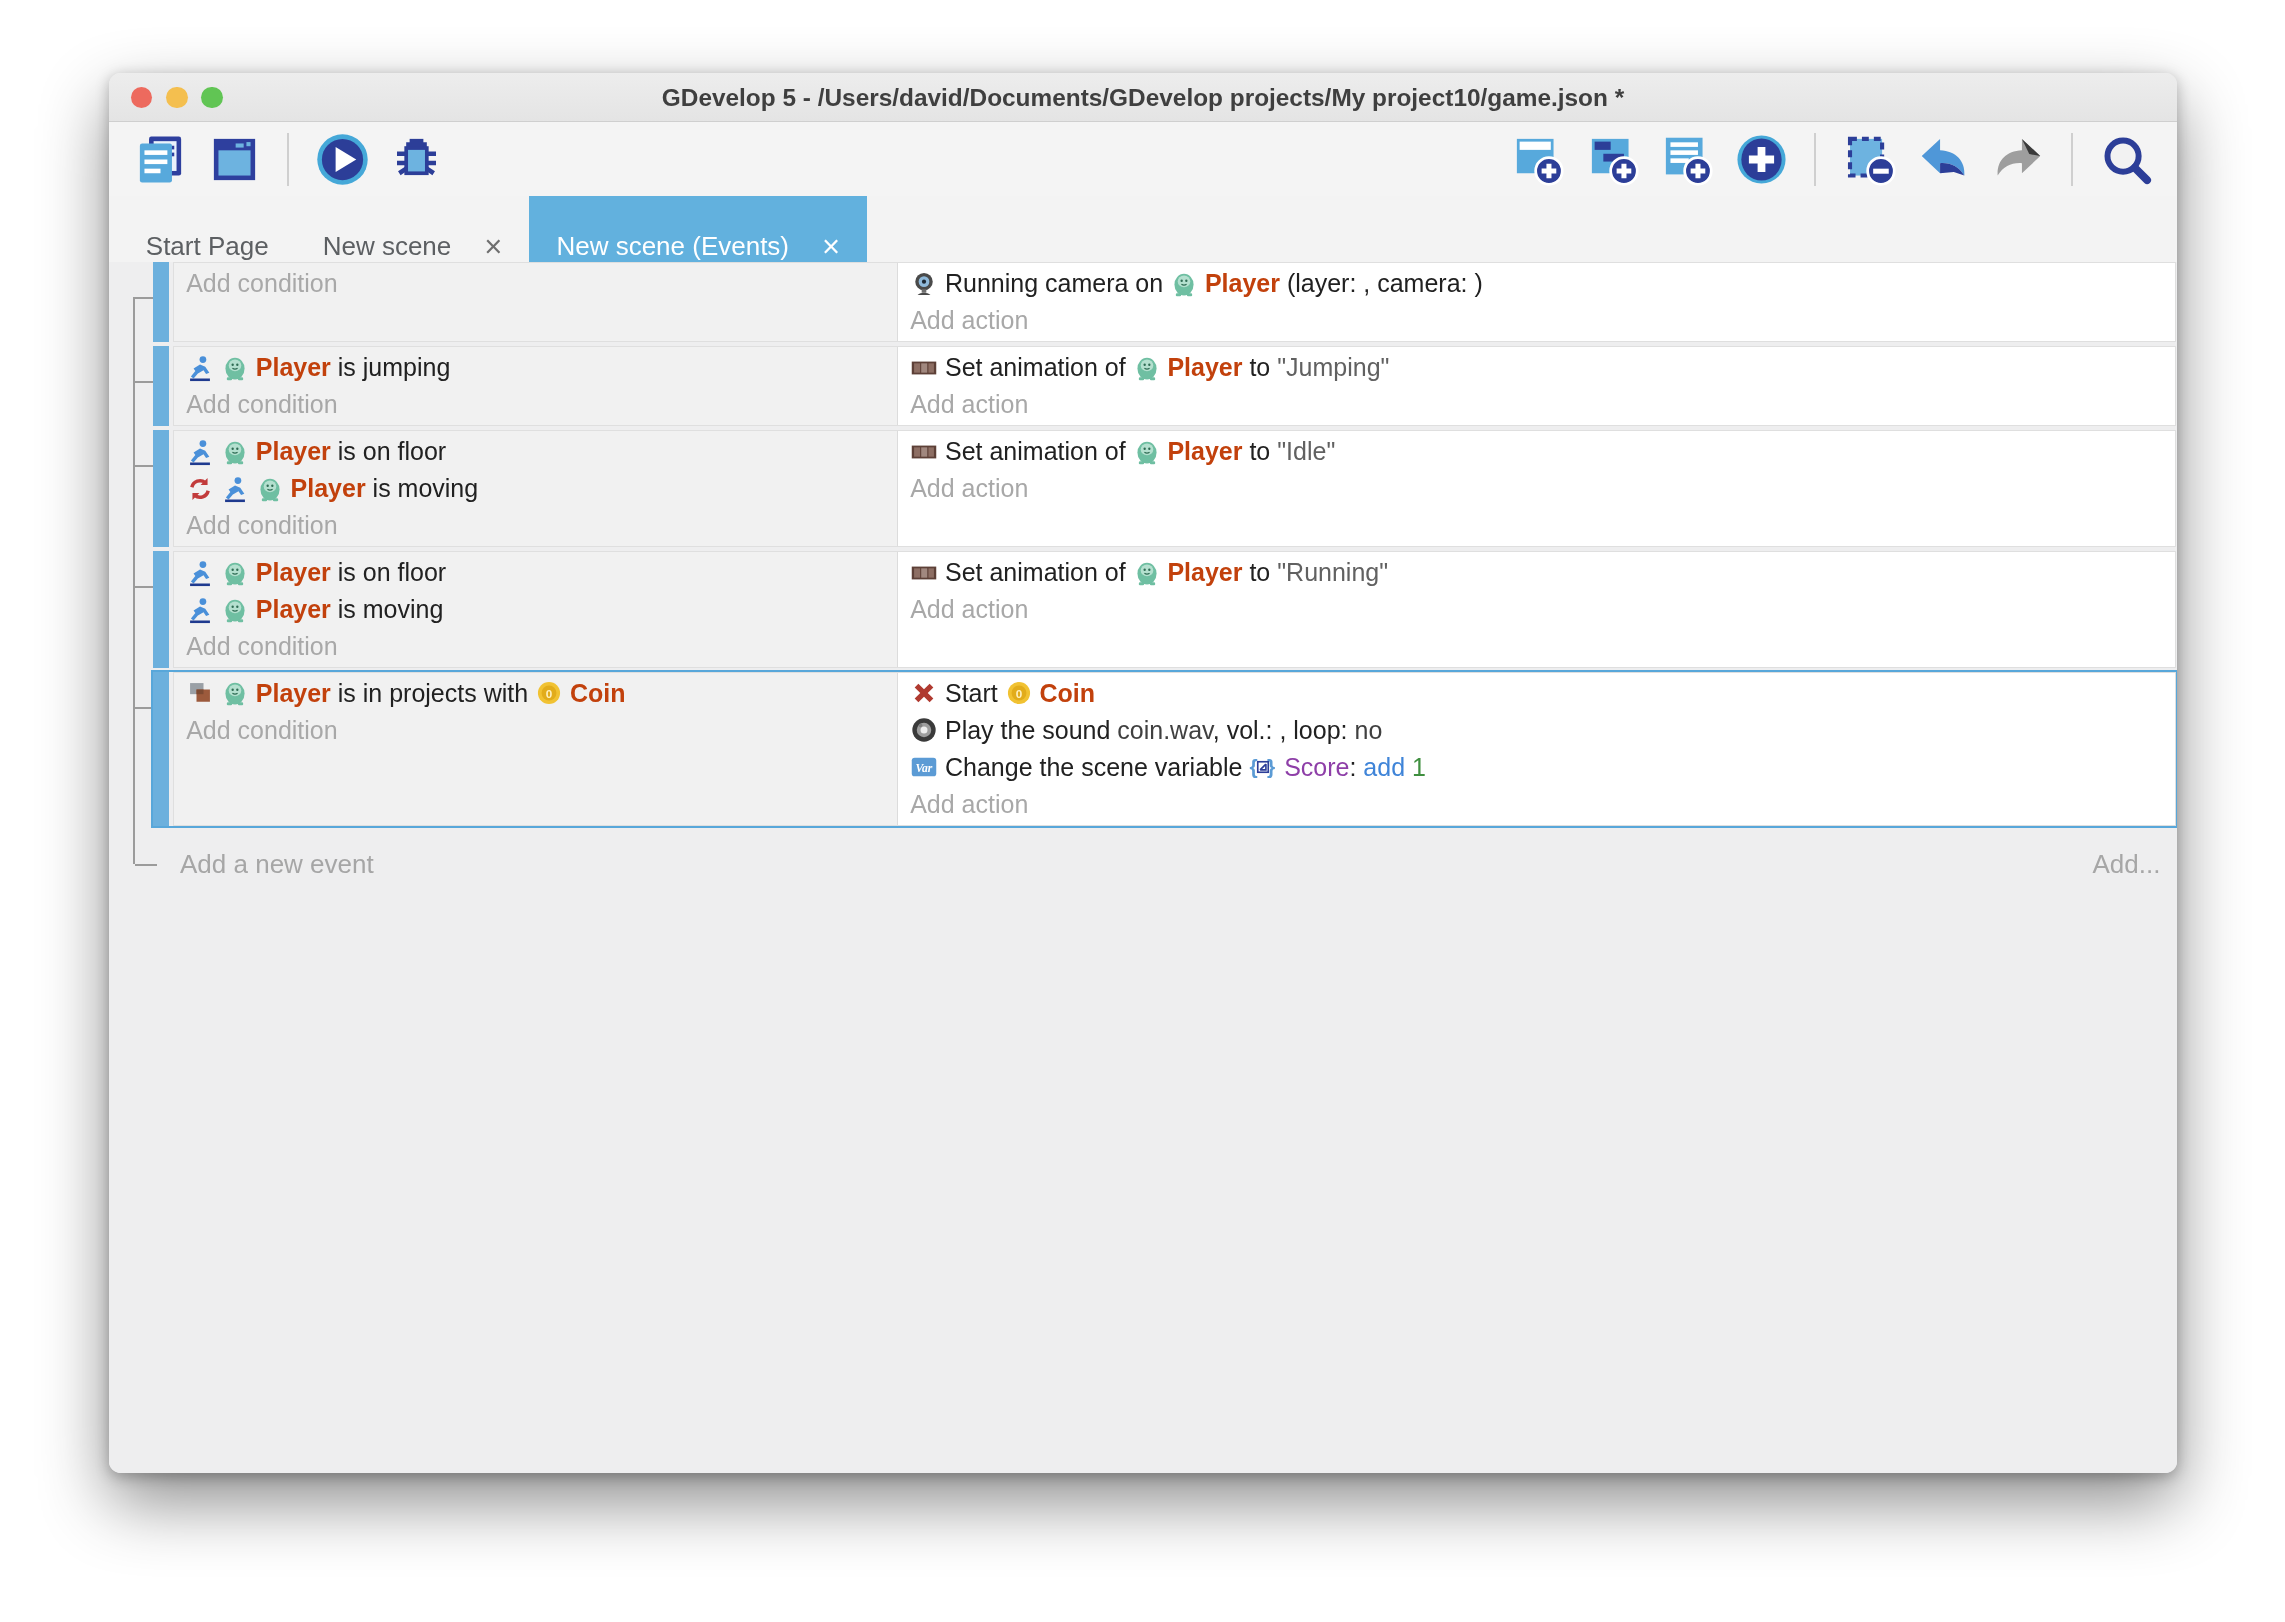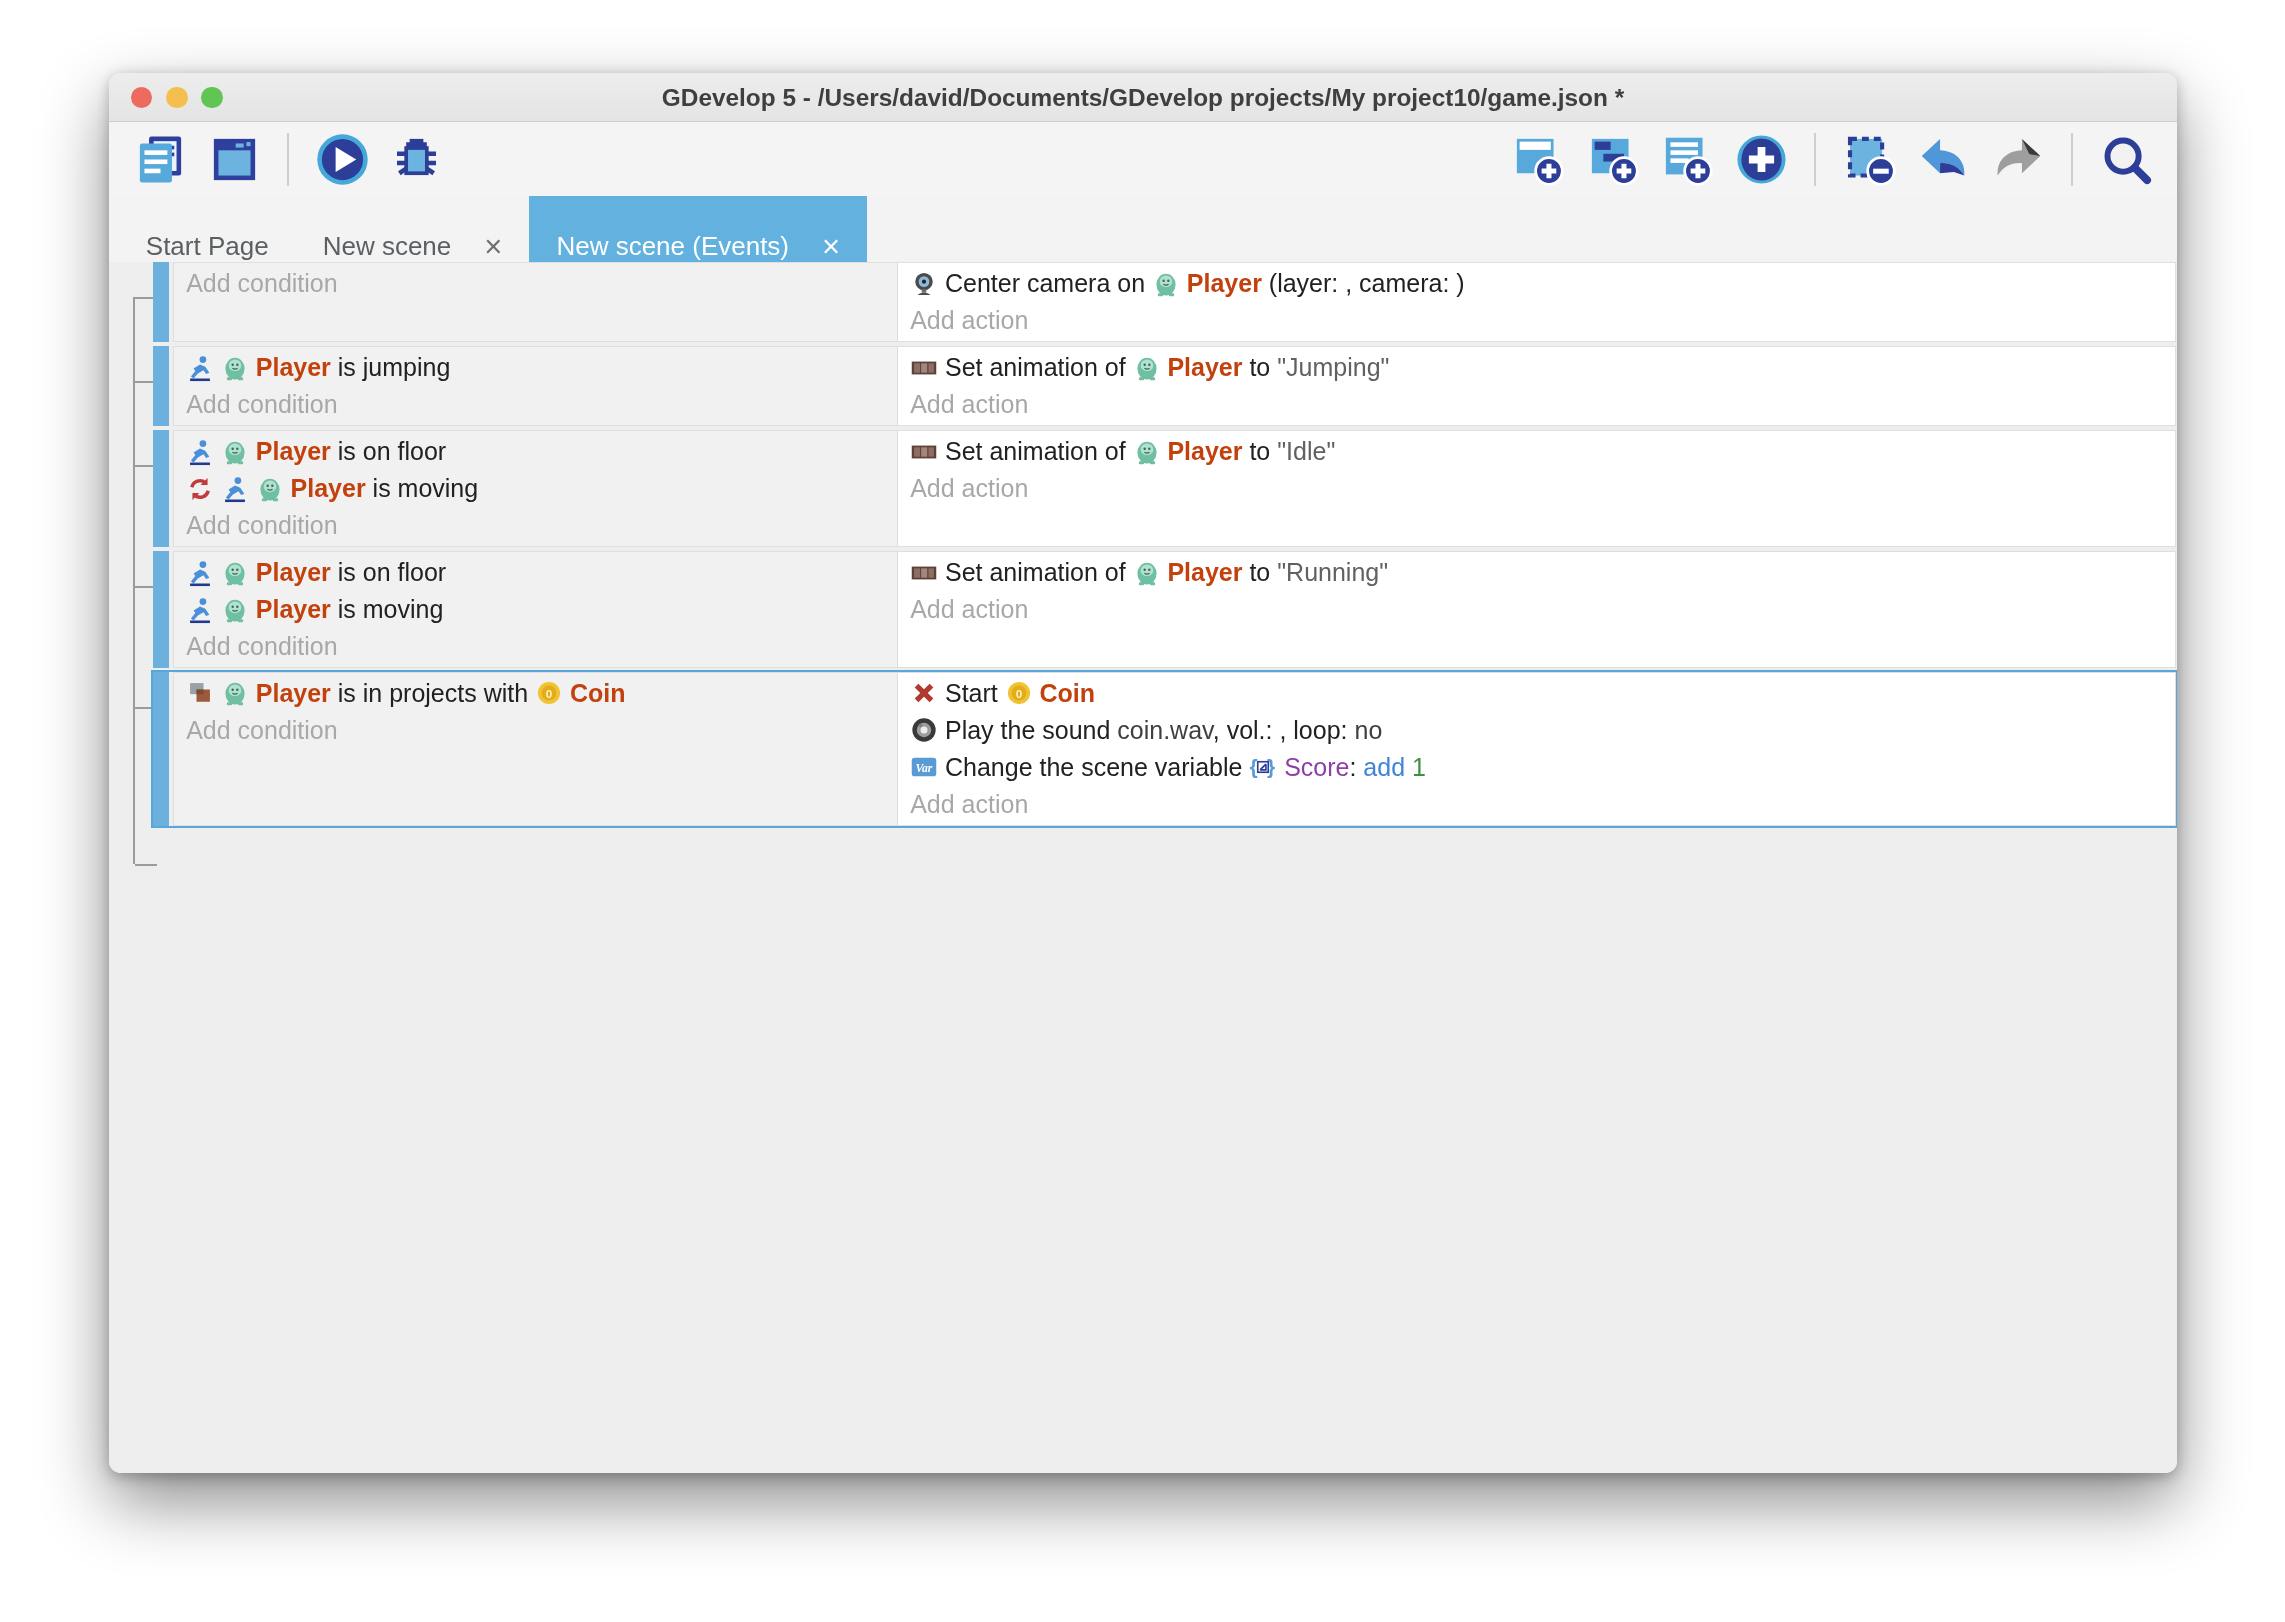--- a/index.html
+++ b/index.html
@@ -240,21 +240,21 @@
             <div class="cell cond">
               <div class="line placeholder">Add condition</div>
             </div>
             <div class="cell act">
               <div class="line"><span class="seg-icon"><svg viewBox="0 0 24 24">
                     <circle cx="12" cy="10" r="7.5" fill="#4a4a4a"></circle>
                     <circle cx="12" cy="10" r="4.6" fill="#8fb9da"></circle>
                     <circle cx="12" cy="10" r="1.8" fill="#1c2733"></circle>
                     <rect x="10" y="16.5" width="4" height="3" fill="#6f6f6f"></rect>
                     <path d="M6.5 21.5c2.5-2.6 8.5-2.6 11 0z" fill="#4a4a4a"></path>
-                  </svg></span><span class="seg seg-plain">Center camera on </span><span class="seg-icon"><svg viewBox="0 0 24 24">
+                  </svg></span><span class="seg seg-plain">Running camera on </span><span class="seg-icon"><svg viewBox="0 0 24 24">
                     <ellipse cx="12" cy="12.5" rx="8.2" ry="9.3" fill="#6fbfa2"></ellipse>
                     <ellipse cx="12" cy="9.8" rx="5.4" ry="5" fill="#b4e0cf"></ellipse>
                     <circle cx="10" cy="9.2" r="1" fill="#2e6b53"></circle>
                     <circle cx="14" cy="9.2" r="1" fill="#2e6b53"></circle>
                     <path d="M9.8 12.2c1.4 1 3 1 4.4 0" stroke="#2e6b53" stroke-width="1" fill="none"></path>
                     <rect x="5" y="20" width="4.5" height="2.6" rx="1" fill="#6fbfa2"></rect>
                     <rect x="14.5" y="20" width="4.5" height="2.6" rx="1" fill="#6fbfa2"></rect>
                   </svg></span><span class="seg seg-object">Player</span><span class="seg seg-plain"> (layer: , camera: )</span></div>
               <div class="line placeholder">Add action</div>
             </div>
@@ -449,16 +449,20 @@
                     <text x="0.5" y="18" font-size="18" fill="#5b9bd5" font-weight="bold" font-family="Liberation Sans,sans-serif">{</text>
                     <text x="15.5" y="18" font-size="18" fill="#5b9bd5" font-weight="bold" font-family="Liberation Sans,sans-serif">}</text>
                     <rect x="7.5" y="7.5" width="9" height="9" fill="#ffffff" stroke="#2c3e98" stroke-width="1.4"></rect>
                     <path d="M9.5 14.5l5-5M14.5 9.5v5h-5" stroke="#2c3e98" stroke-width="1.4" fill="none"></path>
                   </svg></span><span class="seg seg-purple">Score</span><span class="seg seg-plain">: </span><span class="seg seg-blue">add</span><span class="seg seg-plain"> </span><span class="seg seg-green">1</span></div>
               <div class="line placeholder">Add action</div>
             </div>
           </div>
         </div>
       </div>
+    <div id="events-footer">
+      <span id="add-new-event">Add a new event</span>
+      <span>Add...</span>
+    </div>
   </div>
 
 </div>
 
 
 </body></html>

